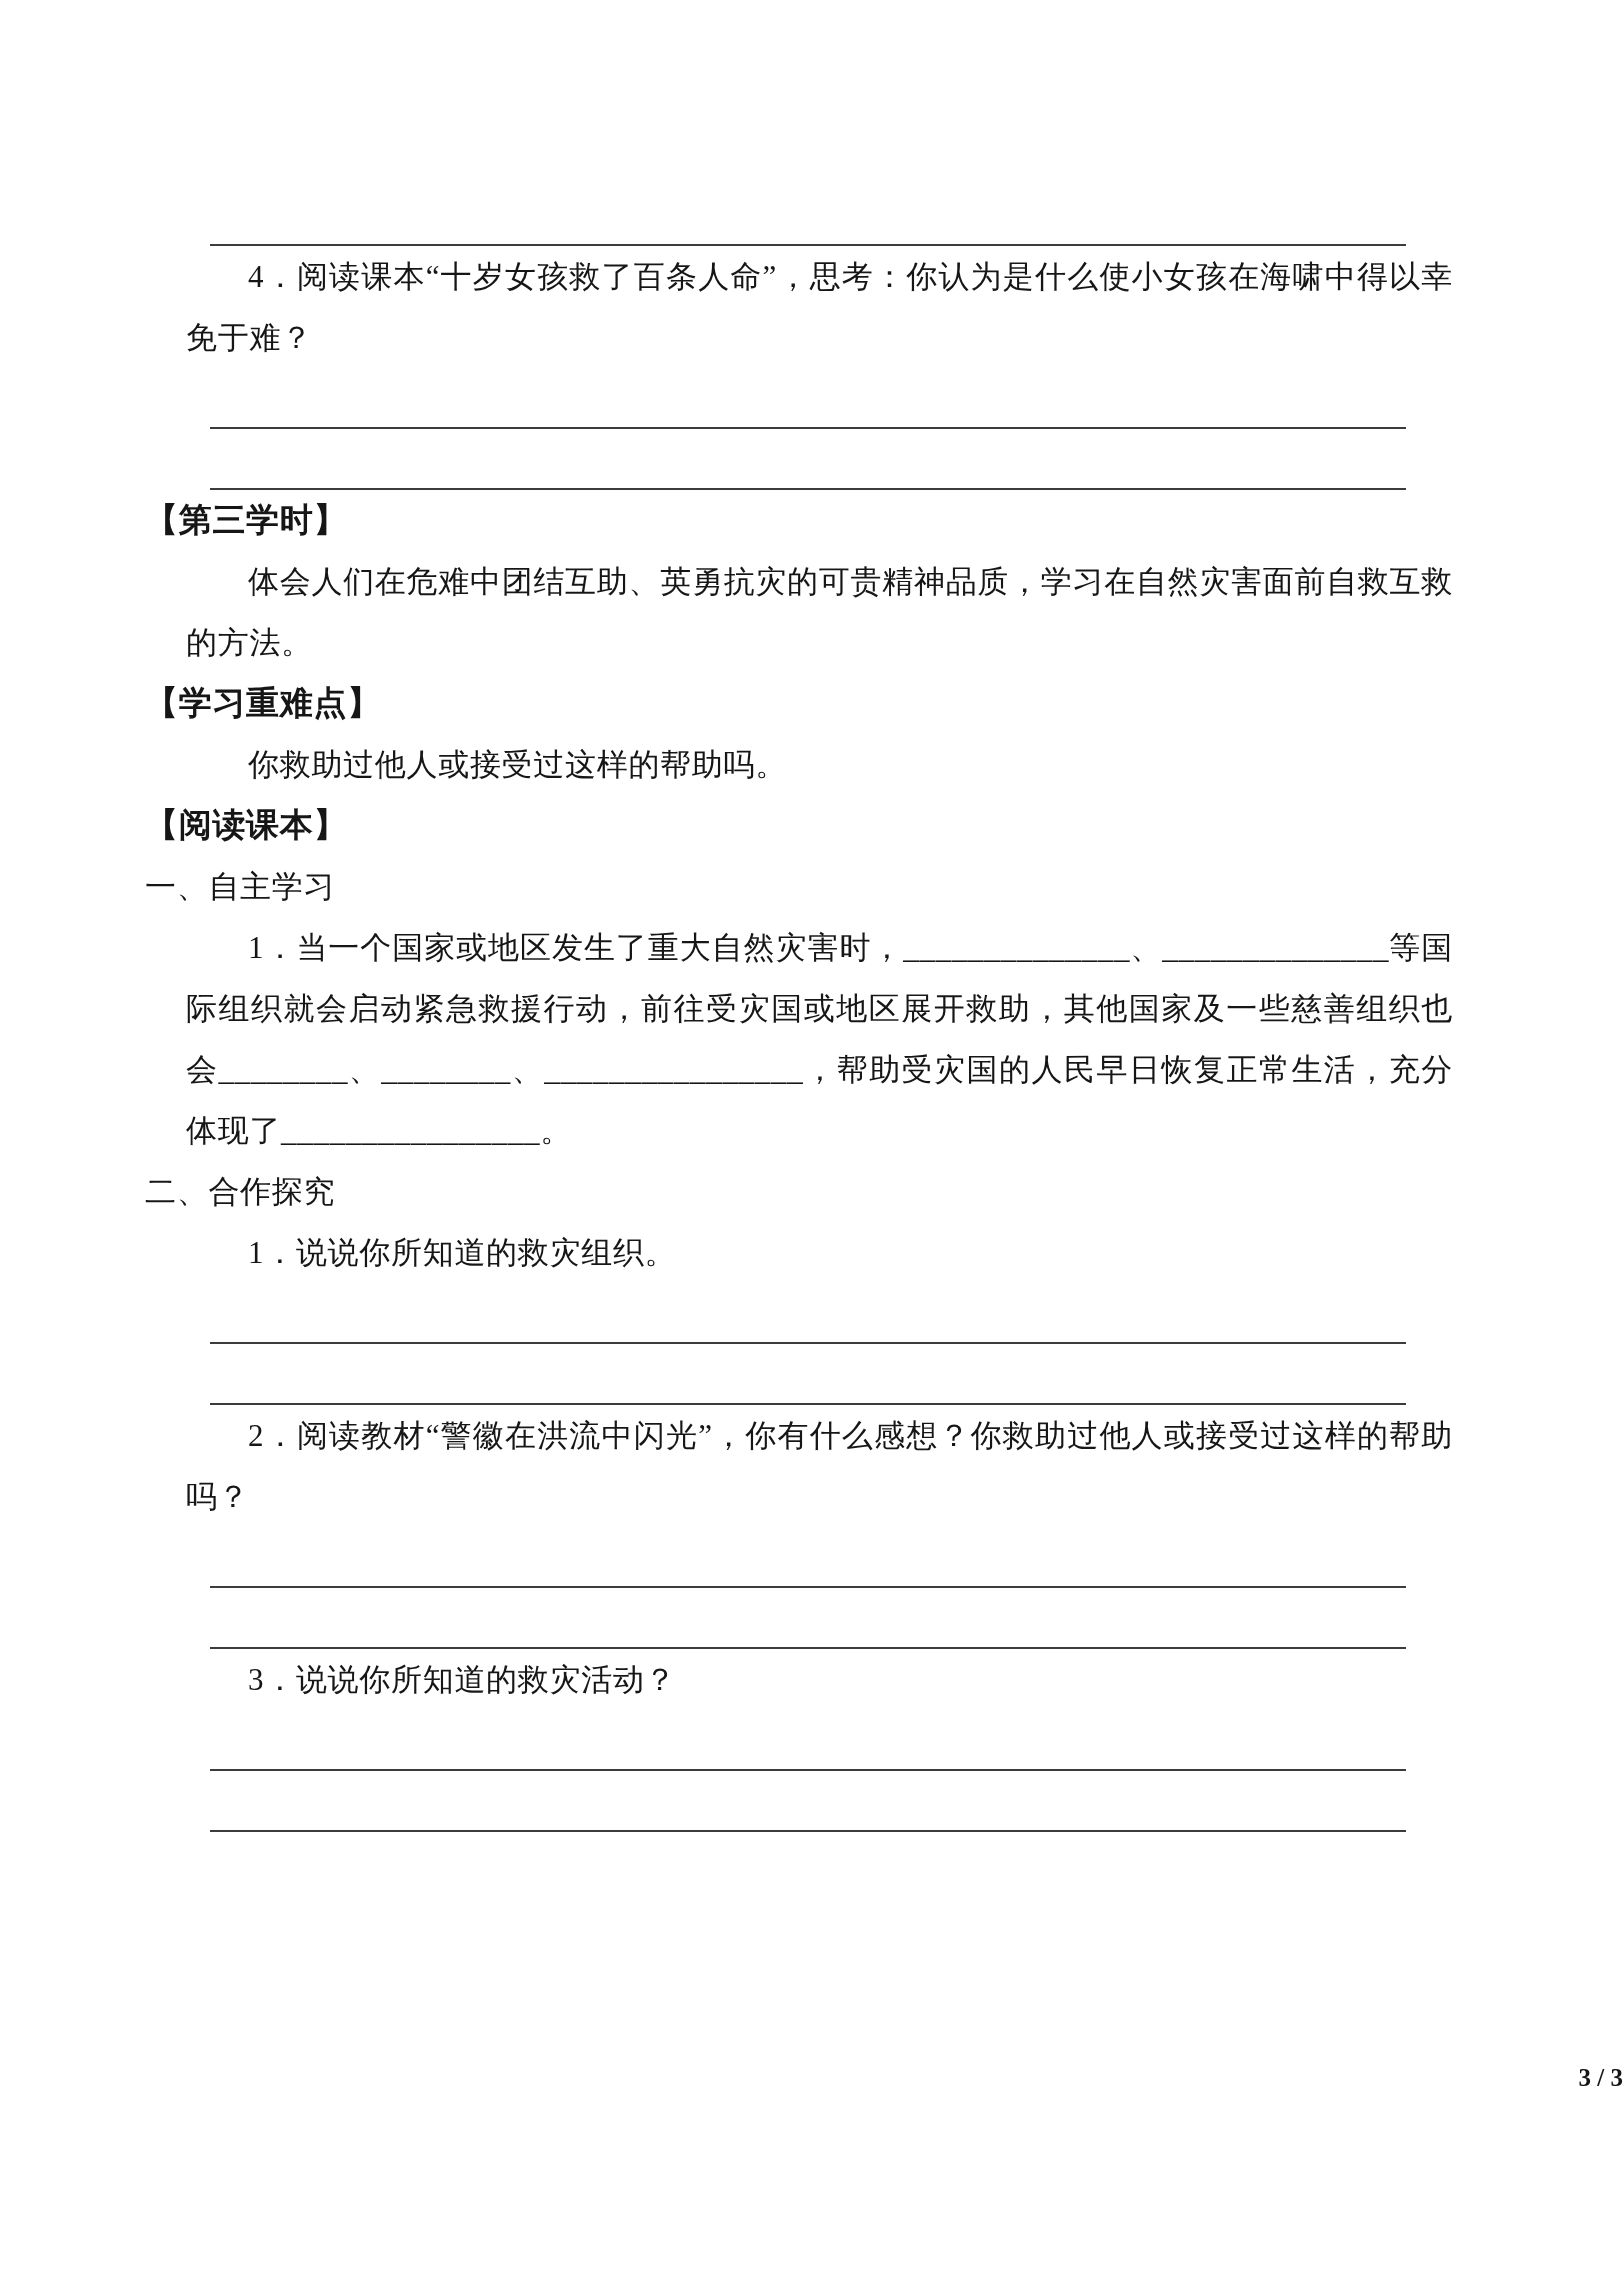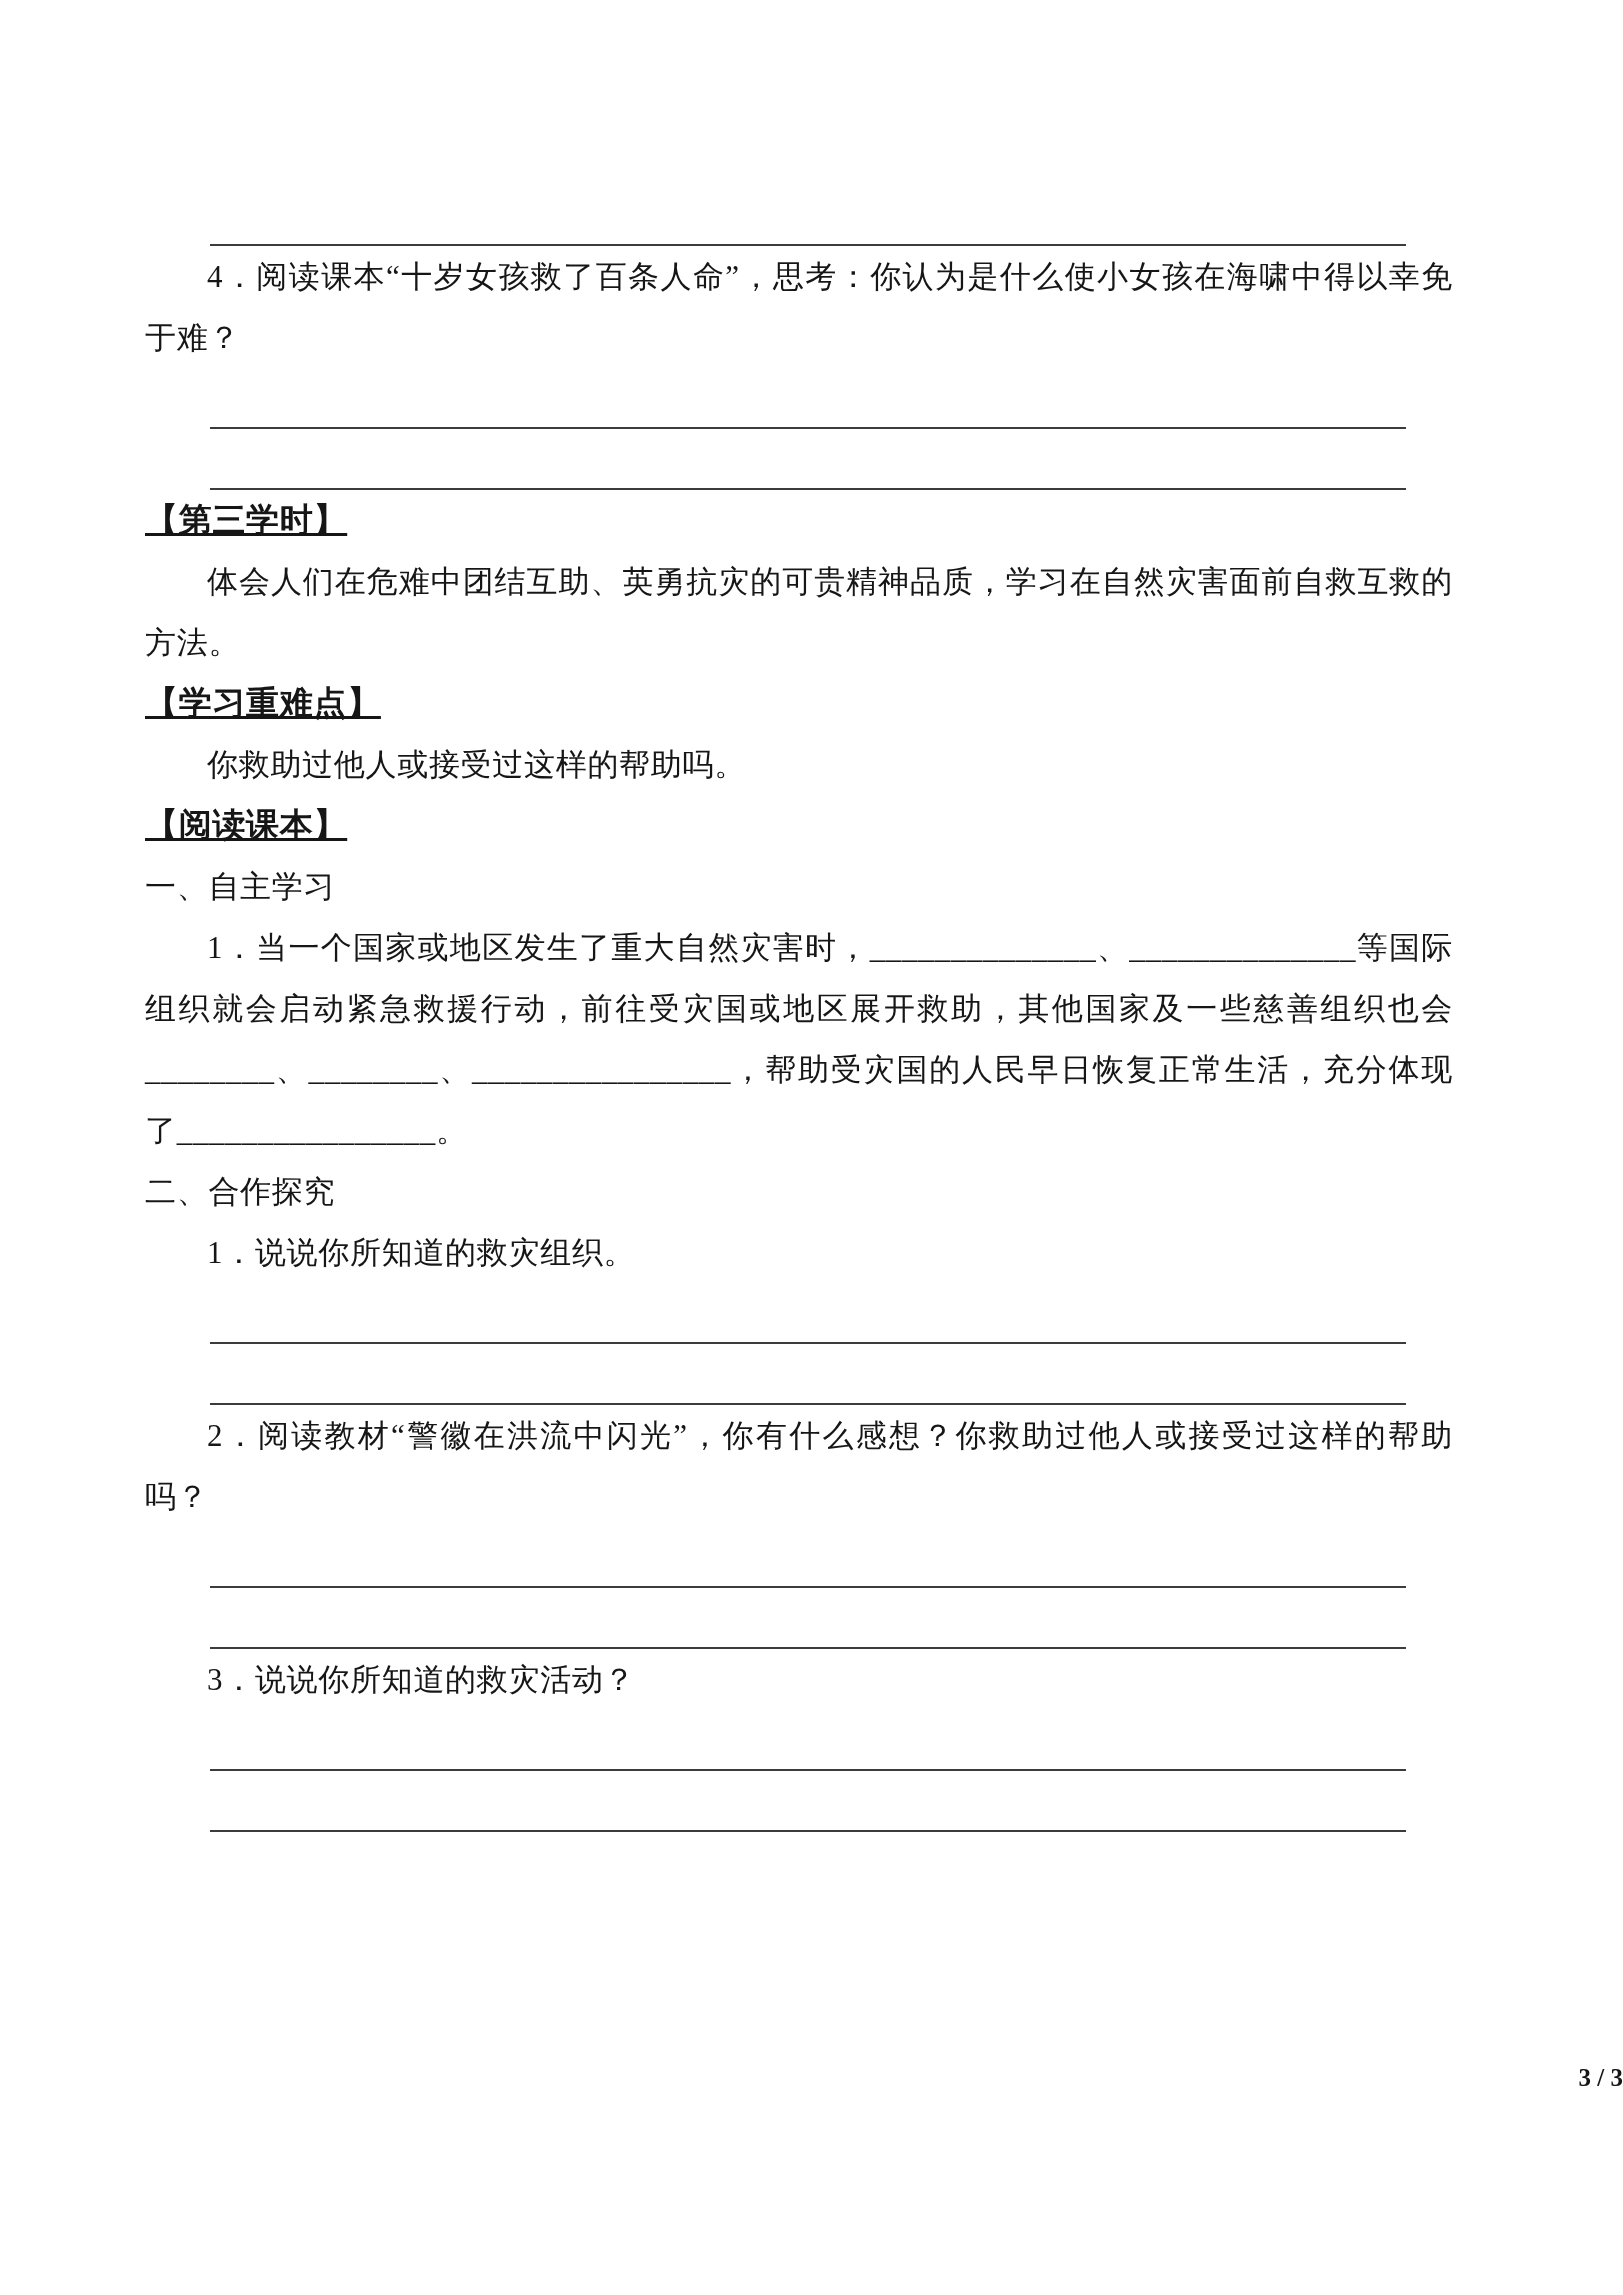--- a/index.html
+++ b/index.html
@@ -15,28 +15,27 @@
     overflow: hidden;
     color: #161616;
   }
   .content {
     padding: 185px 170px 0 145px;
     font-size: 31px;
     line-height: 61px;
     text-align: justify;
     letter-spacing: 0.7px;
   }
-  .para { text-indent: 2em; }
+  .para { text-indent: 2em; margin-left: 41px; }
   .plain { text-indent: 0; }
   .hdr {
     font-size: 33px;
     font-weight: bold;
     line-height: 61px;
     text-align: left;
-    text-decoration: underline;
   }
   .answer-line {
     height: 61px;
     margin-left: 65px;
     margin-right: 47px;
     border-bottom: 2px solid #3c3c3c;
   }
   .footer {
     position: absolute;
     top: 2064px;

